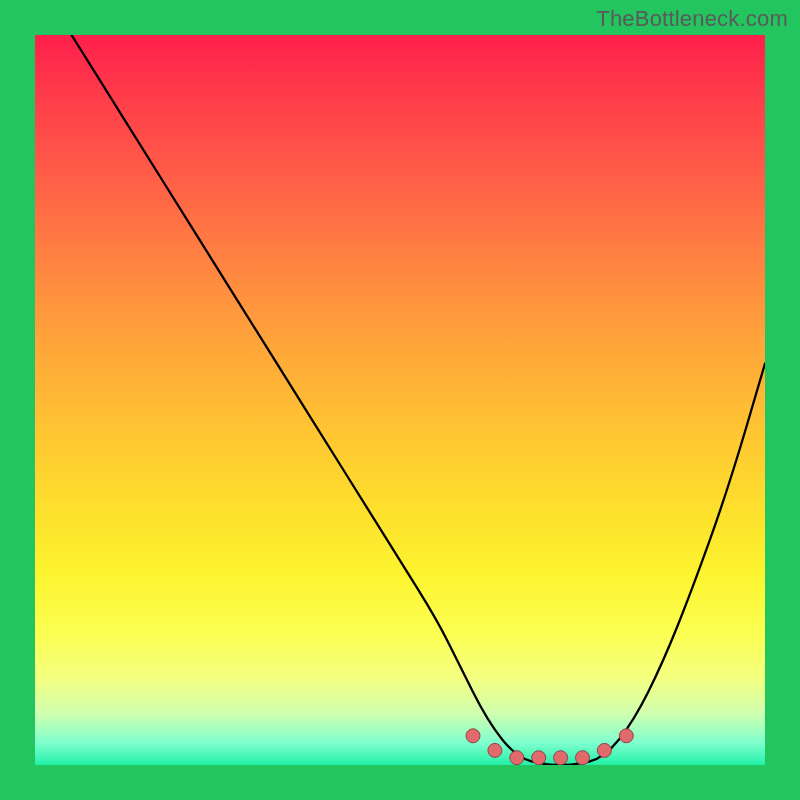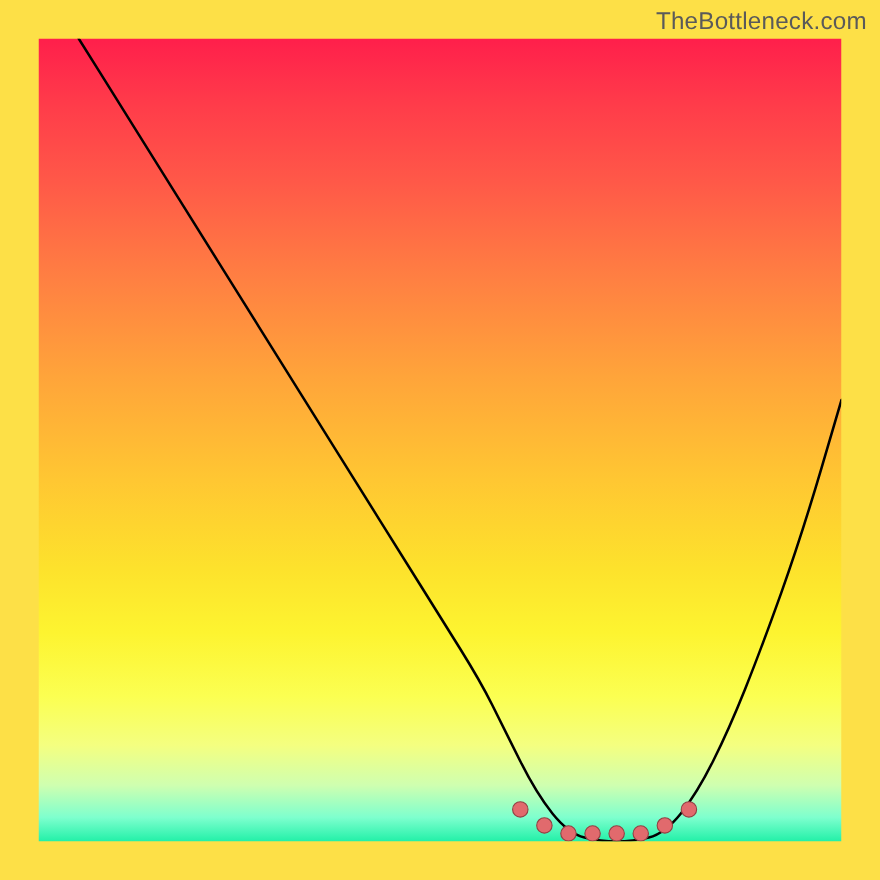--- a/index.html
+++ b/index.html
@@ -10,21 +10,21 @@
     background: #000;
     overflow: hidden;
     font-family: Arial, Helvetica, sans-serif;
   }
   .frame {
     position: absolute;
     left: 0;
     top: 0;
     width: 800px;
     height: 800px;
-    background: #fde047;
+    background: #22c55e;
   }
   .plot-area {
     position: absolute;
     left: 35px;
     top: 35px;
     width: 730px;
     height: 730px;
     overflow: hidden;
   }
   .gradient {

